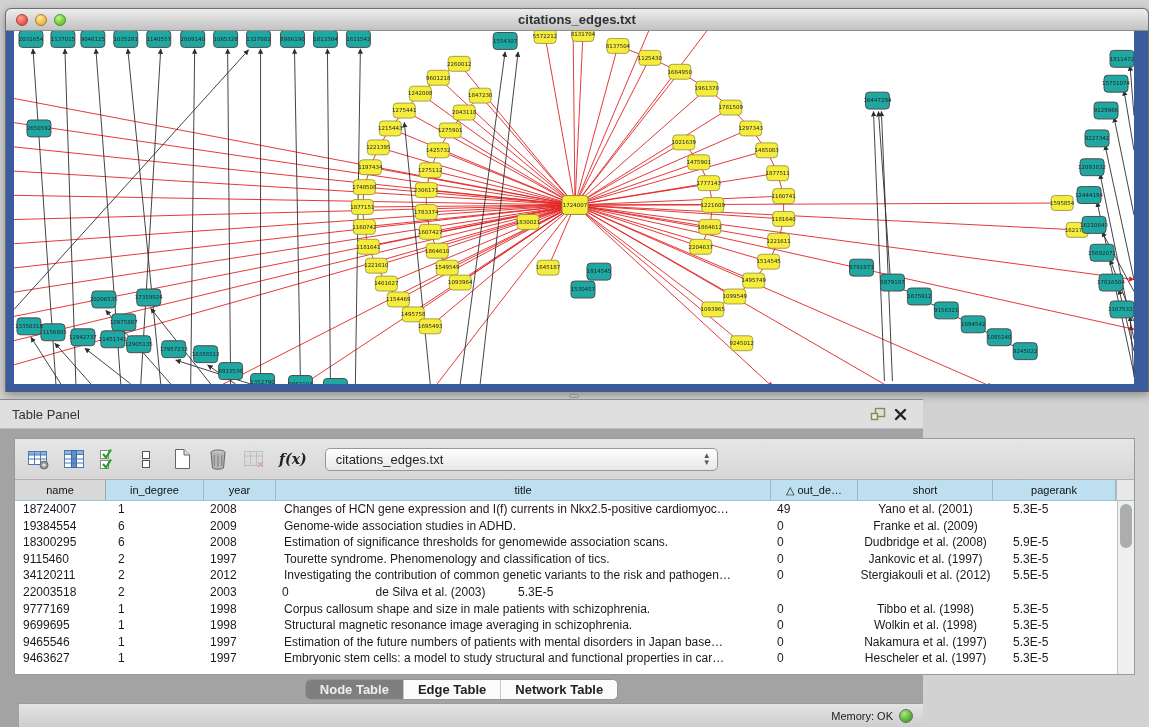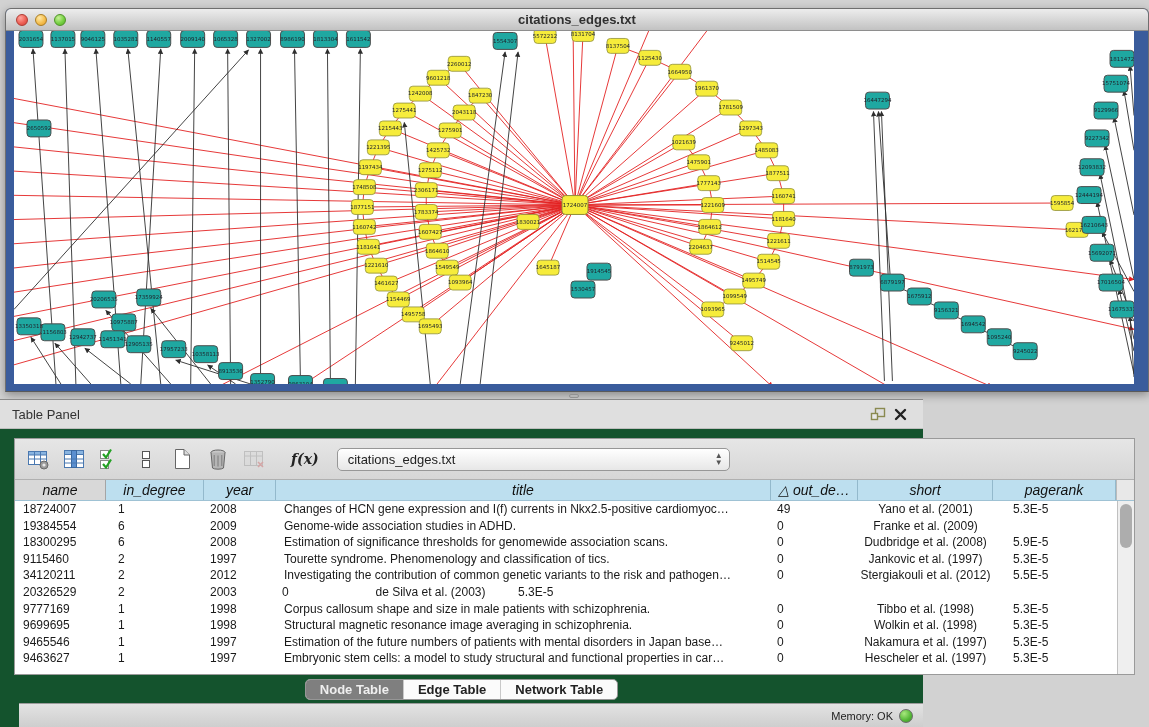--- a/index.html
+++ b/index.html
@@ -26,43 +26,43 @@
   .ny { fill:#f6ec3b; stroke:#8f8f3a; stroke-width:0.8; }
   .nt { fill:#1fa8a1; stroke:#4d4d4d; stroke-width:1; }
   .nh { fill:#f6ec3b; stroke:#8f8f3a; stroke-width:1; }
   .nl { font-family:"DejaVu Sans", sans-serif; font-size:5.5px; fill:#20242c; text-anchor:middle; }
 
   #resize-grip { position:absolute; left:569px; top:394px; width:10px; height:4px;
     background:#b5b5b5; border:1px solid #929292; border-radius:2px; }
 
   
   #table-panel { position:absolute; left:0; top:399px; width:923px; height:328px;
-    background:#14532d; border-top:1px solid #8a8a8a; }
+    background:#a3a3a3; border-top:1px solid #8a8a8a; }
   .panel-header { height:29px; background:#dfdfdf; border-bottom:1px solid #bebebe;
     display:flex; align-items:center; padding:0 12px; }
   .panel-header .ptitle { font-size:13px; color:#333; }
   .panel-header .spacer { flex:1; }
   .ph-btn { width:22px; height:20px; display:flex; align-items:center; justify-content:center; cursor:default; }
 
   .content-frame { position:absolute; left:14px; top:38px; width:1121px; height:237px;
     background:#fff; border:1px solid #9a9a9a; }
   .toolbar { height:41px; background:linear-gradient(#e6e6e6,#d6d6d6); border-bottom:1px solid #b0b0b0;
     display:flex; align-items:center; padding-left:8px; }
   .tool-btn { width:30px; height:30px; display:flex; align-items:center; justify-content:center; margin-right:6px; }
   .tool-btn.disabled { opacity:.45; }
-  .fx { font-family:"DejaVu Serif", serif; font-style:italic; font-weight:bold; font-size:14px; color:#222; margin:0 10px 0 16px; }
+  .fx { font-family:"DejaVu Serif", serif; font-style:italic; font-weight:bold; font-size:14px; color:#222; margin:0 10px 0 4px; }
   .combo { width:393px; height:23px; border:1px solid #979797; border-radius:5px;
     background:linear-gradient(#ffffff,#e7e7e7); display:flex; align-items:center; padding:0 6px 0 10px;
     font-size:13px; color:#222; margin-left:8px; }
   .combo .cval { flex:1; overflow:hidden; white-space:nowrap; }
   .combo .arrows { font-size:8px; line-height:7px; color:#555; text-align:center; }
 
   .thead { display:flex; height:21px; border-bottom:1px solid #9fc2d4; background:#e6e6e6; }
-  .th { background:#bddfef; border-right:1px solid #93b9cc; font-size:14px; color:#111;
-    display:flex; align-items:center; justify-content:center; flex-shrink:0; overflow:hidden; white-space:nowrap;font-style:italic; }
+  .th { background:#bddfef; border-right:1px solid #93b9cc; font-size:11px; color:#111;
+    display:flex; align-items:center; justify-content:center; flex-shrink:0; overflow:hidden; white-space:nowrap; }
   .th.sel { background:#d8d8d8; border-right:1px solid #a5a5a5; }
   .th-spacer { width:17px; background:#e8e8e8; border-left:1px solid #bbb; flex-shrink:0; }
 
   .tbody { position:relative; }
   .tr { display:flex; height:16.6px; }
   .td { line-height:16.6px; font-size:12px; color:#1a1a1a; overflow:hidden; white-space:nowrap; flex-shrink:0; }
   .td.c0 { padding-left:8px; } .td.c1 { padding-left:12px; } .td.c2 { padding-left:6px; }
   .td.c3 { padding-left:8px; } .td.c4 { padding-left:6px; } .td.c5 { text-align:center; }
   .td.c6 { padding-left:20px; }
 
@@ -608,21 +608,21 @@
         <div class="tr">
           <div class="td c0" style="width: 91px;">34120211</div>
           <div class="td c1" style="width: 98px;">2</div>
           <div class="td c2" style="width: 72px;">2012</div>
           <div class="td c3" style="width: 495px;">Investigating the contribution of common genetic variants to the risk and pathogen…</div>
           <div class="td c4" style="width: 87px;">0</div>
           <div class="td c5" style="width: 135px;">Stergiakouli et al. (2012)</div>
           <div class="td c6" style="width: 123px;">5.5E-5</div>
         </div>
         <div class="tr">
-          <div class="td c0" style="width: 91px;">20326529</div>
+          <div class="td c0" style="width: 91px;">22003518</div>
           <div class="td c1" style="width: 98px;">2</div>
           <div class="td c2" style="width: 72px;">2003</div>
           <div class="td c4" style="width: 87px;">0</div>
           <div class="td c5" style="width: 135px;">de Silva et al. (2003)</div>
           <div class="td c6" style="width: 123px;">5.3E-5</div>
         </div>
         <div class="tr">
           <div class="td c0" style="width: 91px;">9777169</div>
           <div class="td c1" style="width: 98px;">1</div>
           <div class="td c2" style="width: 72px;">1998</div>

